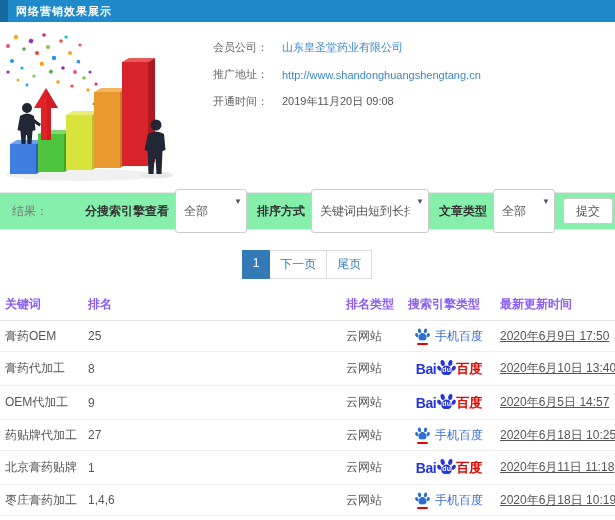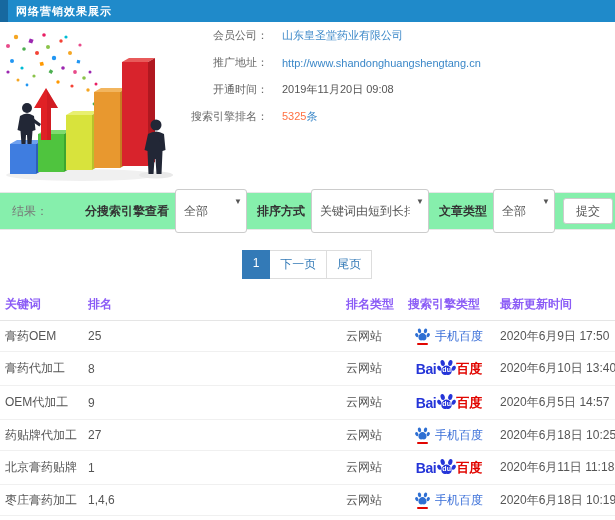--- a/index.html
+++ b/index.html
@@ -10,21 +10,21 @@
   }
   
   .topbar { height:22px; background:#1f8aca; display:flex; align-items:center; position:relative; }
   .topbar-edge { position:absolute; left:0; top:0; width:8px; height:100%; background:#17689f; }
   .topbar-title { color:#fff; font-size:11px; font-weight:bold; margin-left:16px; letter-spacing:1px; }
 
   
   .hero { display:flex; height:168px; }
   .illus-wrap { width:188px; padding-top:6px; }
   .illus { width:185px; height:160px; display:block; }
-  .info-list { flex:1; }
+  .info-list { flex:1; padding-top:12px; }
   .info-row { display:flex; align-items:center; height:27px; font-size:11px; }
   .info-label { width:80px; text-align:right; color:#666; flex:none; }
   .info-value { margin-left:14px; color:#555; }
   .info-value.link { color:#3a87c8; }
   .count-num { color:#ff7143; }
   .count-unit { color:#3a87c8; }
 
   
   .filterbar {
     height:38px; background:#86efac; border-top:1px solid #e7e7e7; border-bottom:1px solid #e7e7e7;
@@ -62,21 +62,21 @@
     text-align:left; font-size:12px; font-weight:bold; color:#8b5cf6;
     padding:7px 5px; border-bottom:1px solid #e5e5e5;
   }
   .results-table td {
     font-size:12px; color:#555; padding:6px 5px; border-bottom:1px solid #f0f0f0; vertical-align:middle;
     overflow:hidden; white-space:nowrap;margin-left:16px;
   }
   .col-kw { width:83px; } .col-rank { width:258px; } .col-type { width:62px; }
   .col-eng { width:92px; } .col-time { width:120px; }
   .td-rank { color:#337ab7; cursor:pointer; }
-  .td-time { font-size:11px; }
+  .td-time { font-size:11px;text-decoration:underline; }
   .td-eng { text-align:center; }
 
   
   .engine-mobile { display:inline-flex; align-items:center; }
   .paw-wrap { display:inline-flex; flex-direction:column; align-items:center; margin-right:5px; }
   .paw { display:block; }
   .paw.blue-sm { width:15px; height:15px; fill:#2e6fd3; }
   .paw-underline { display:block; width:11px; height:2px; background:#e10601; margin-top:1px; border-radius:1px; }
   .engine-label { font-size:12px; color:#3a6fd8; }
   .baidu-logo { display:inline-flex; align-items:center; }
@@ -188,24 +188,20 @@
       <span class="info-value link">山东皇圣堂药业有限公司</span>
     </div>
     <div class="info-row">
       <span class="info-label">推广地址：</span>
       <span class="info-value link">http://www.shandonghuangshengtang.cn</span>
     </div>
     <div class="info-row">
       <span class="info-label">开通时间：</span>
       <span class="info-value">2019年11月20日 09:08</span>
     </div>
-    <div class="info-row">
-      <span class="info-label">搜索引擎排名：</span>
-      <span class="info-value"><span class="count-num">5325</span><span class="count-unit">条</span></span>
-    </div>
   </div>
 </div>
 
 <div class="filterbar">
   <span class="result-label">结果：</span>
   <div class="filter-controls">
     <div class="filter-group">
       <span class="filter-group-label">分搜索引擎查看</span>
       <span class="select-wrap w1">
         <select><option>全部</option></select>

